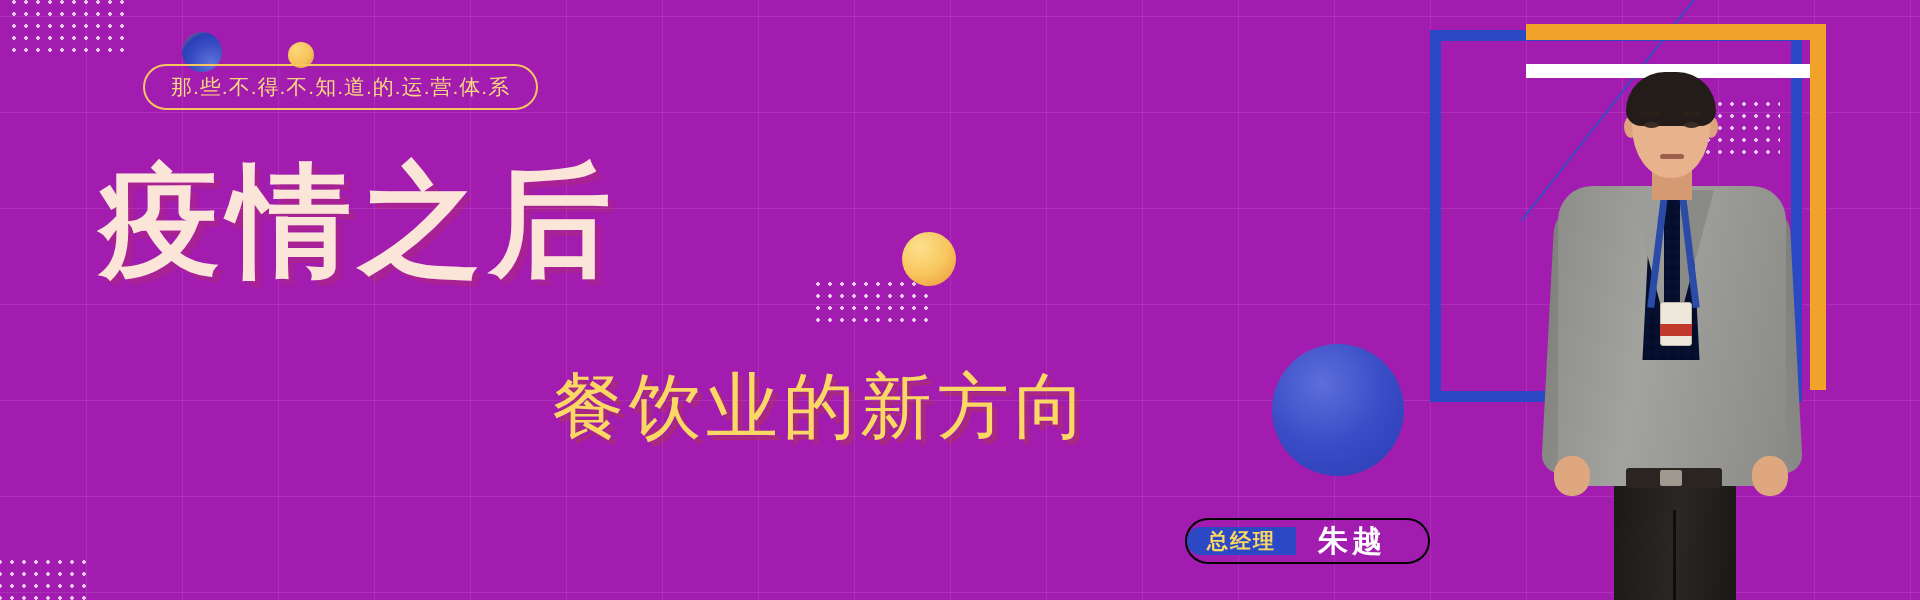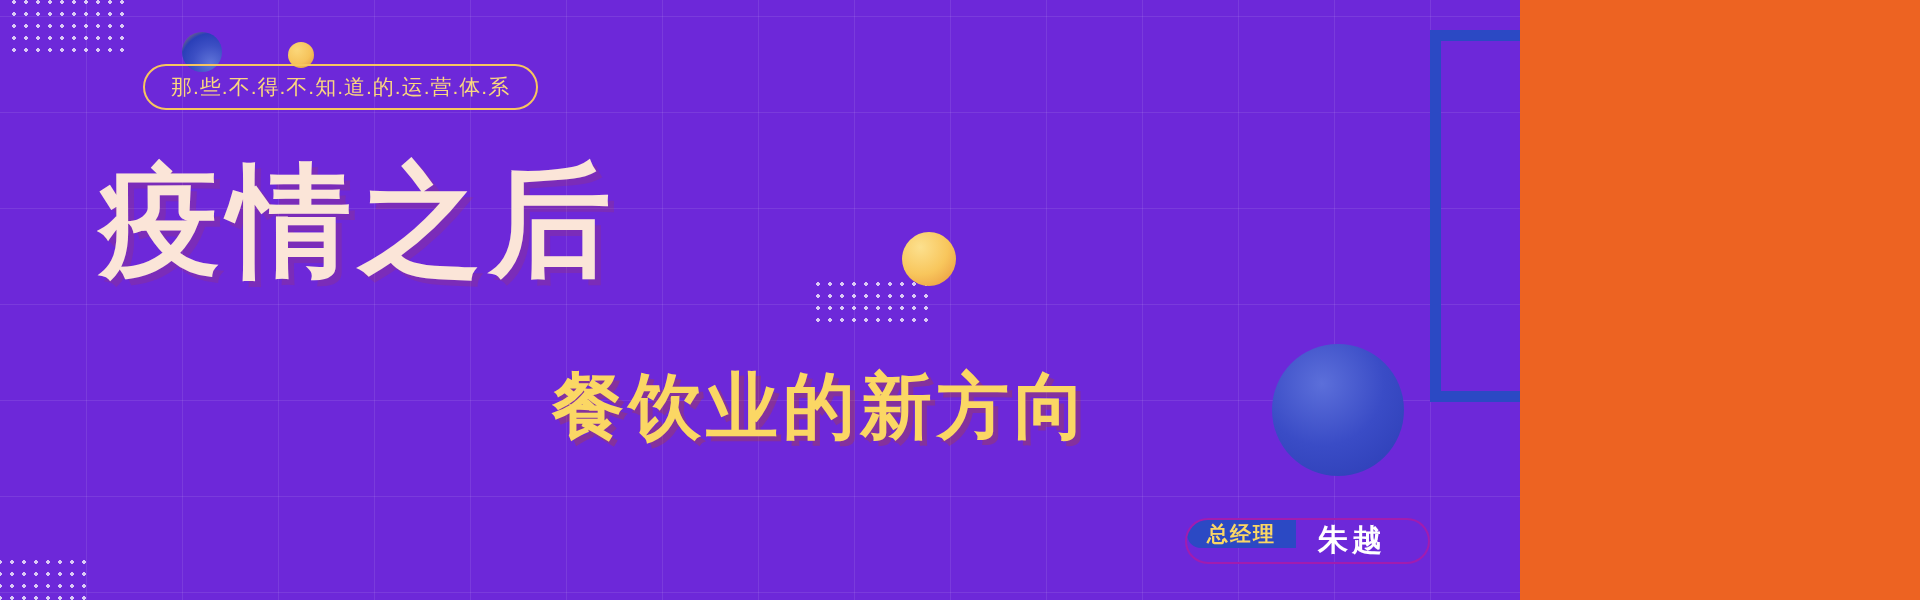--- a/index.html
+++ b/index.html
@@ -3,22 +3,22 @@
 <meta charset="utf-8">
 <style>
   * { margin:0; padding:0; box-sizing:border-box; }
   html,body { width:1920px; height:600px; overflow:hidden; }
   body {
     font-family:"Liberation Sans","DejaVu Sans",sans-serif;
     background:#ED6322;
   }
   #banner {
     position:relative;
-    width:1520px; height:600px;
-    background:#6d28d9;
+    width:1920px; height:600px;
+    background:#a21caf;
     overflow:hidden;
   }
 
   
   .grid {
     position:absolute; inset:0;
     background-image:
       linear-gradient(to right, rgba(255,255,255,0.085) 1.5px, transparent 1.5px),
       linear-gradient(to bottom, rgba(255,255,255,0.085) 1.5px, transparent 1.5px);
     background-size:96px 96px;
@@ -87,33 +87,33 @@
     color:#FBE5D8;
     letter-spacing:8px;
     white-space:nowrap;
     text-shadow:6px 6px 0 rgba(200,70,20,0.16);
   }
 
   
   .subtitle {
     position:absolute; left:552px; top:370px;
     font-size:72px; line-height:1;
-    font-weight:bold;
+    font-weight:normal;
     color:#FBD764;
     letter-spacing:5px;
     white-space:nowrap;
     text-shadow:5px 5px 0 rgba(190,72,20,0.30);
   }
 
   
   .badge {
     position:absolute; left:1185px; top:518px;
-    display:flex; align-items:flex-start;
+    display:flex; align-items:center;
     height:46px;
-    border:2px solid #a21caf;
+    border:2px solid #000000;
     border-radius:23px;
     overflow:hidden;
     white-space:nowrap;
   }
   .badge-role {
     background:#2B49C4;
     color:#FBD764;
     font-size:21px; font-weight:bold;
     display:flex; align-items:center;
     padding:0 20px;

